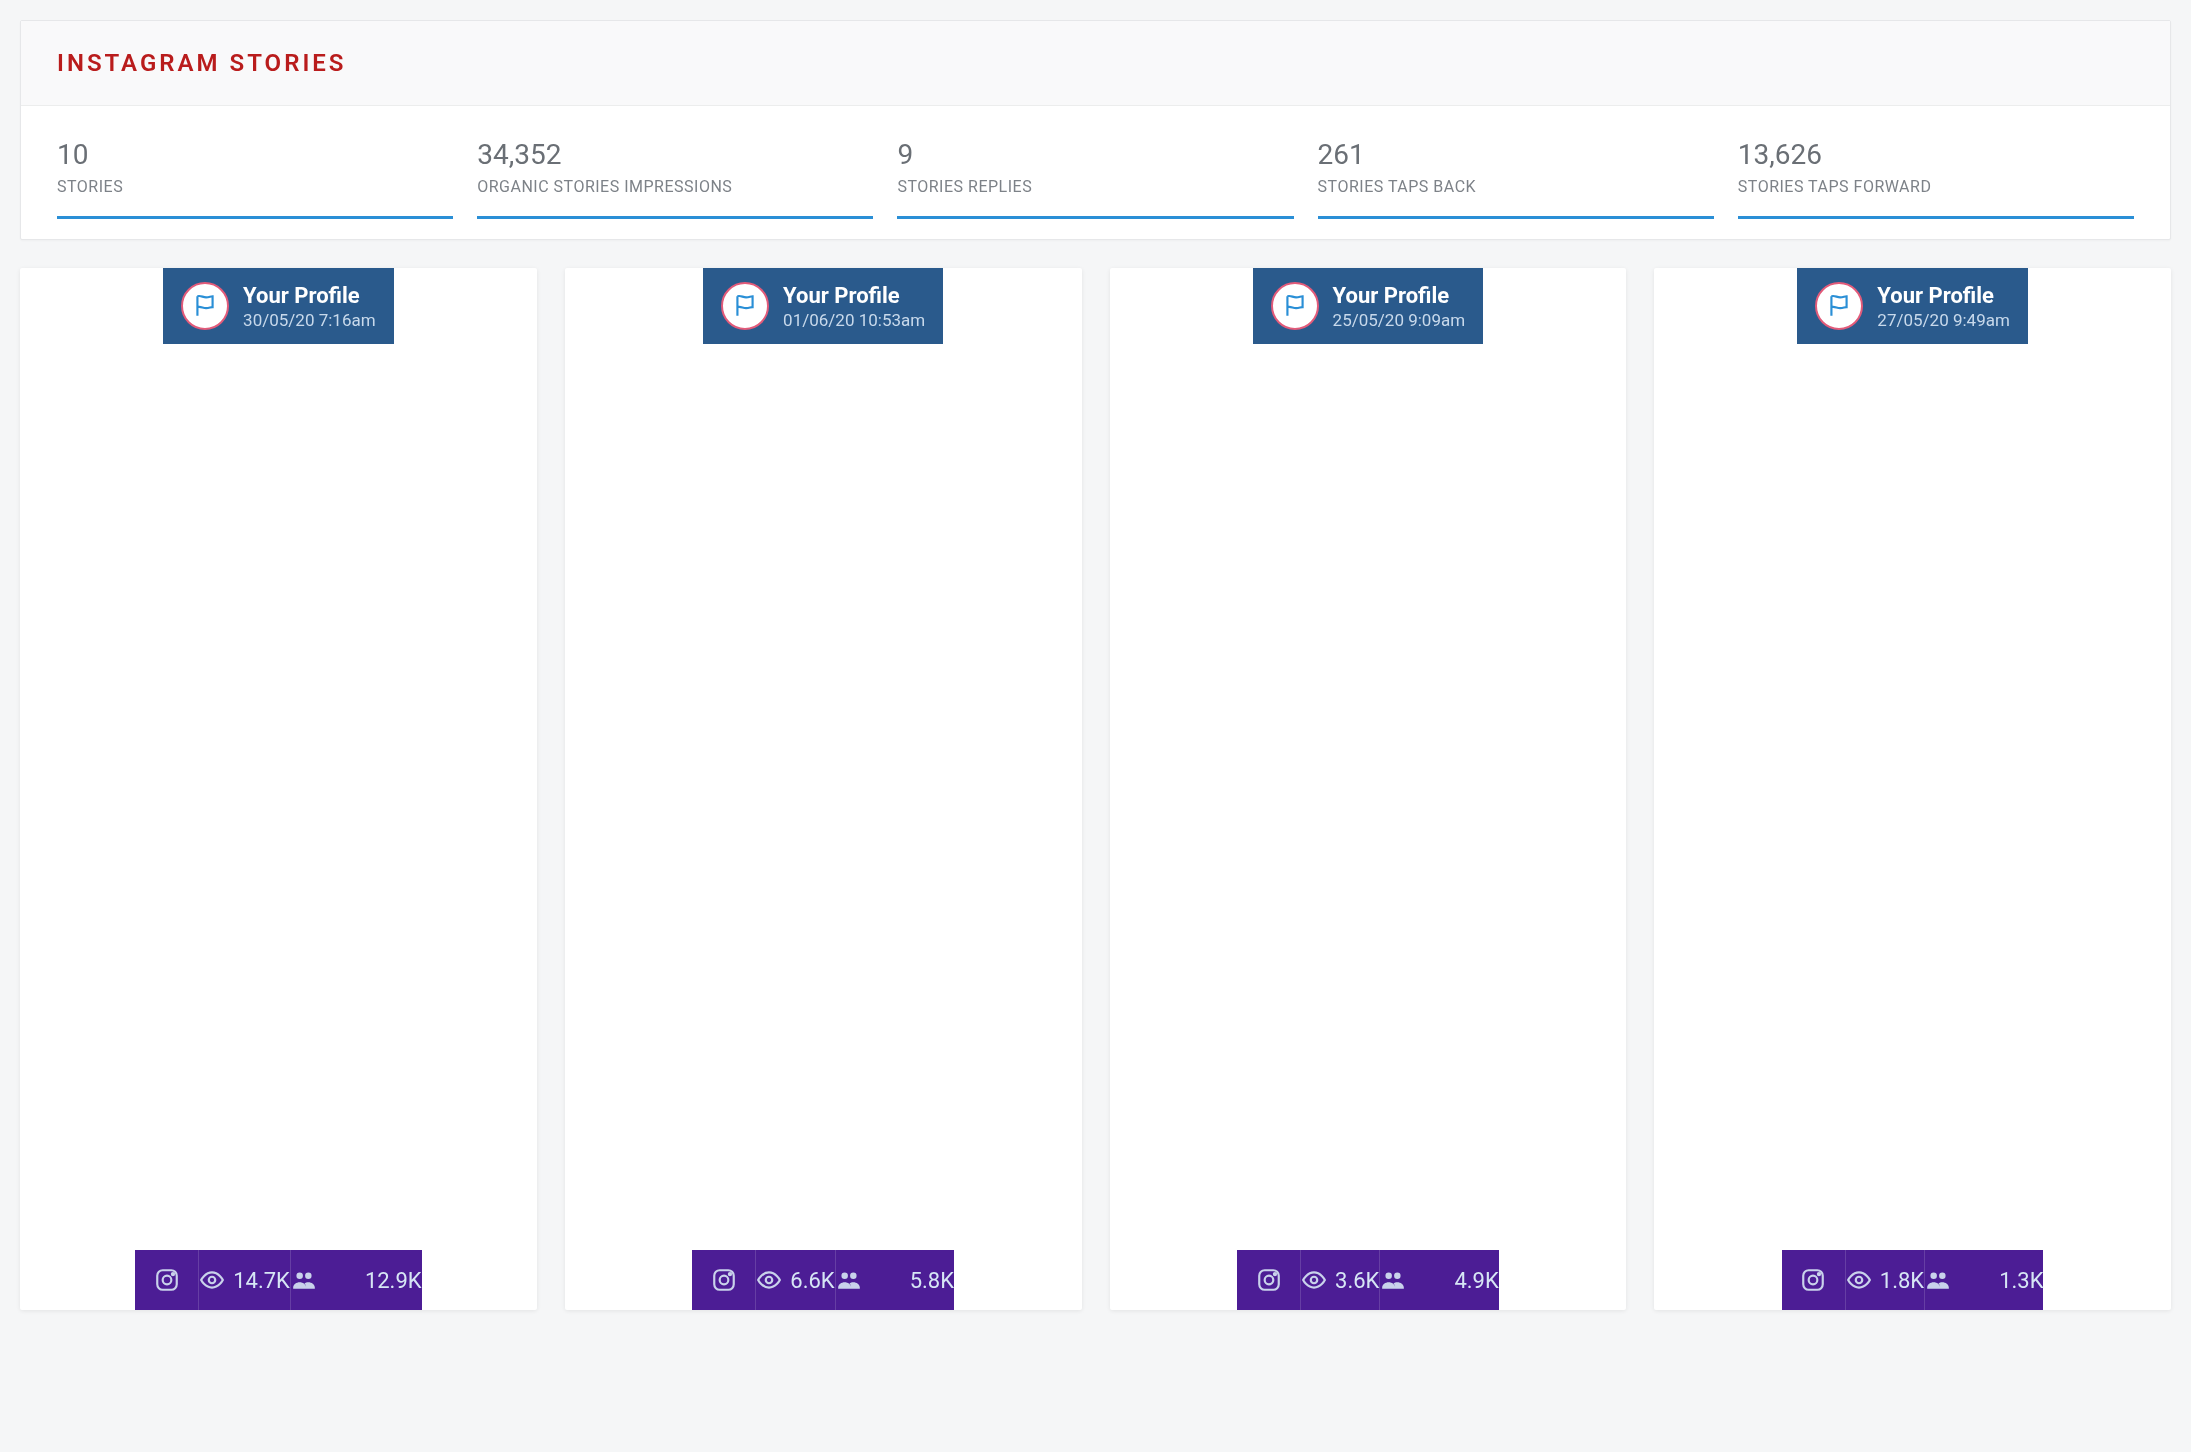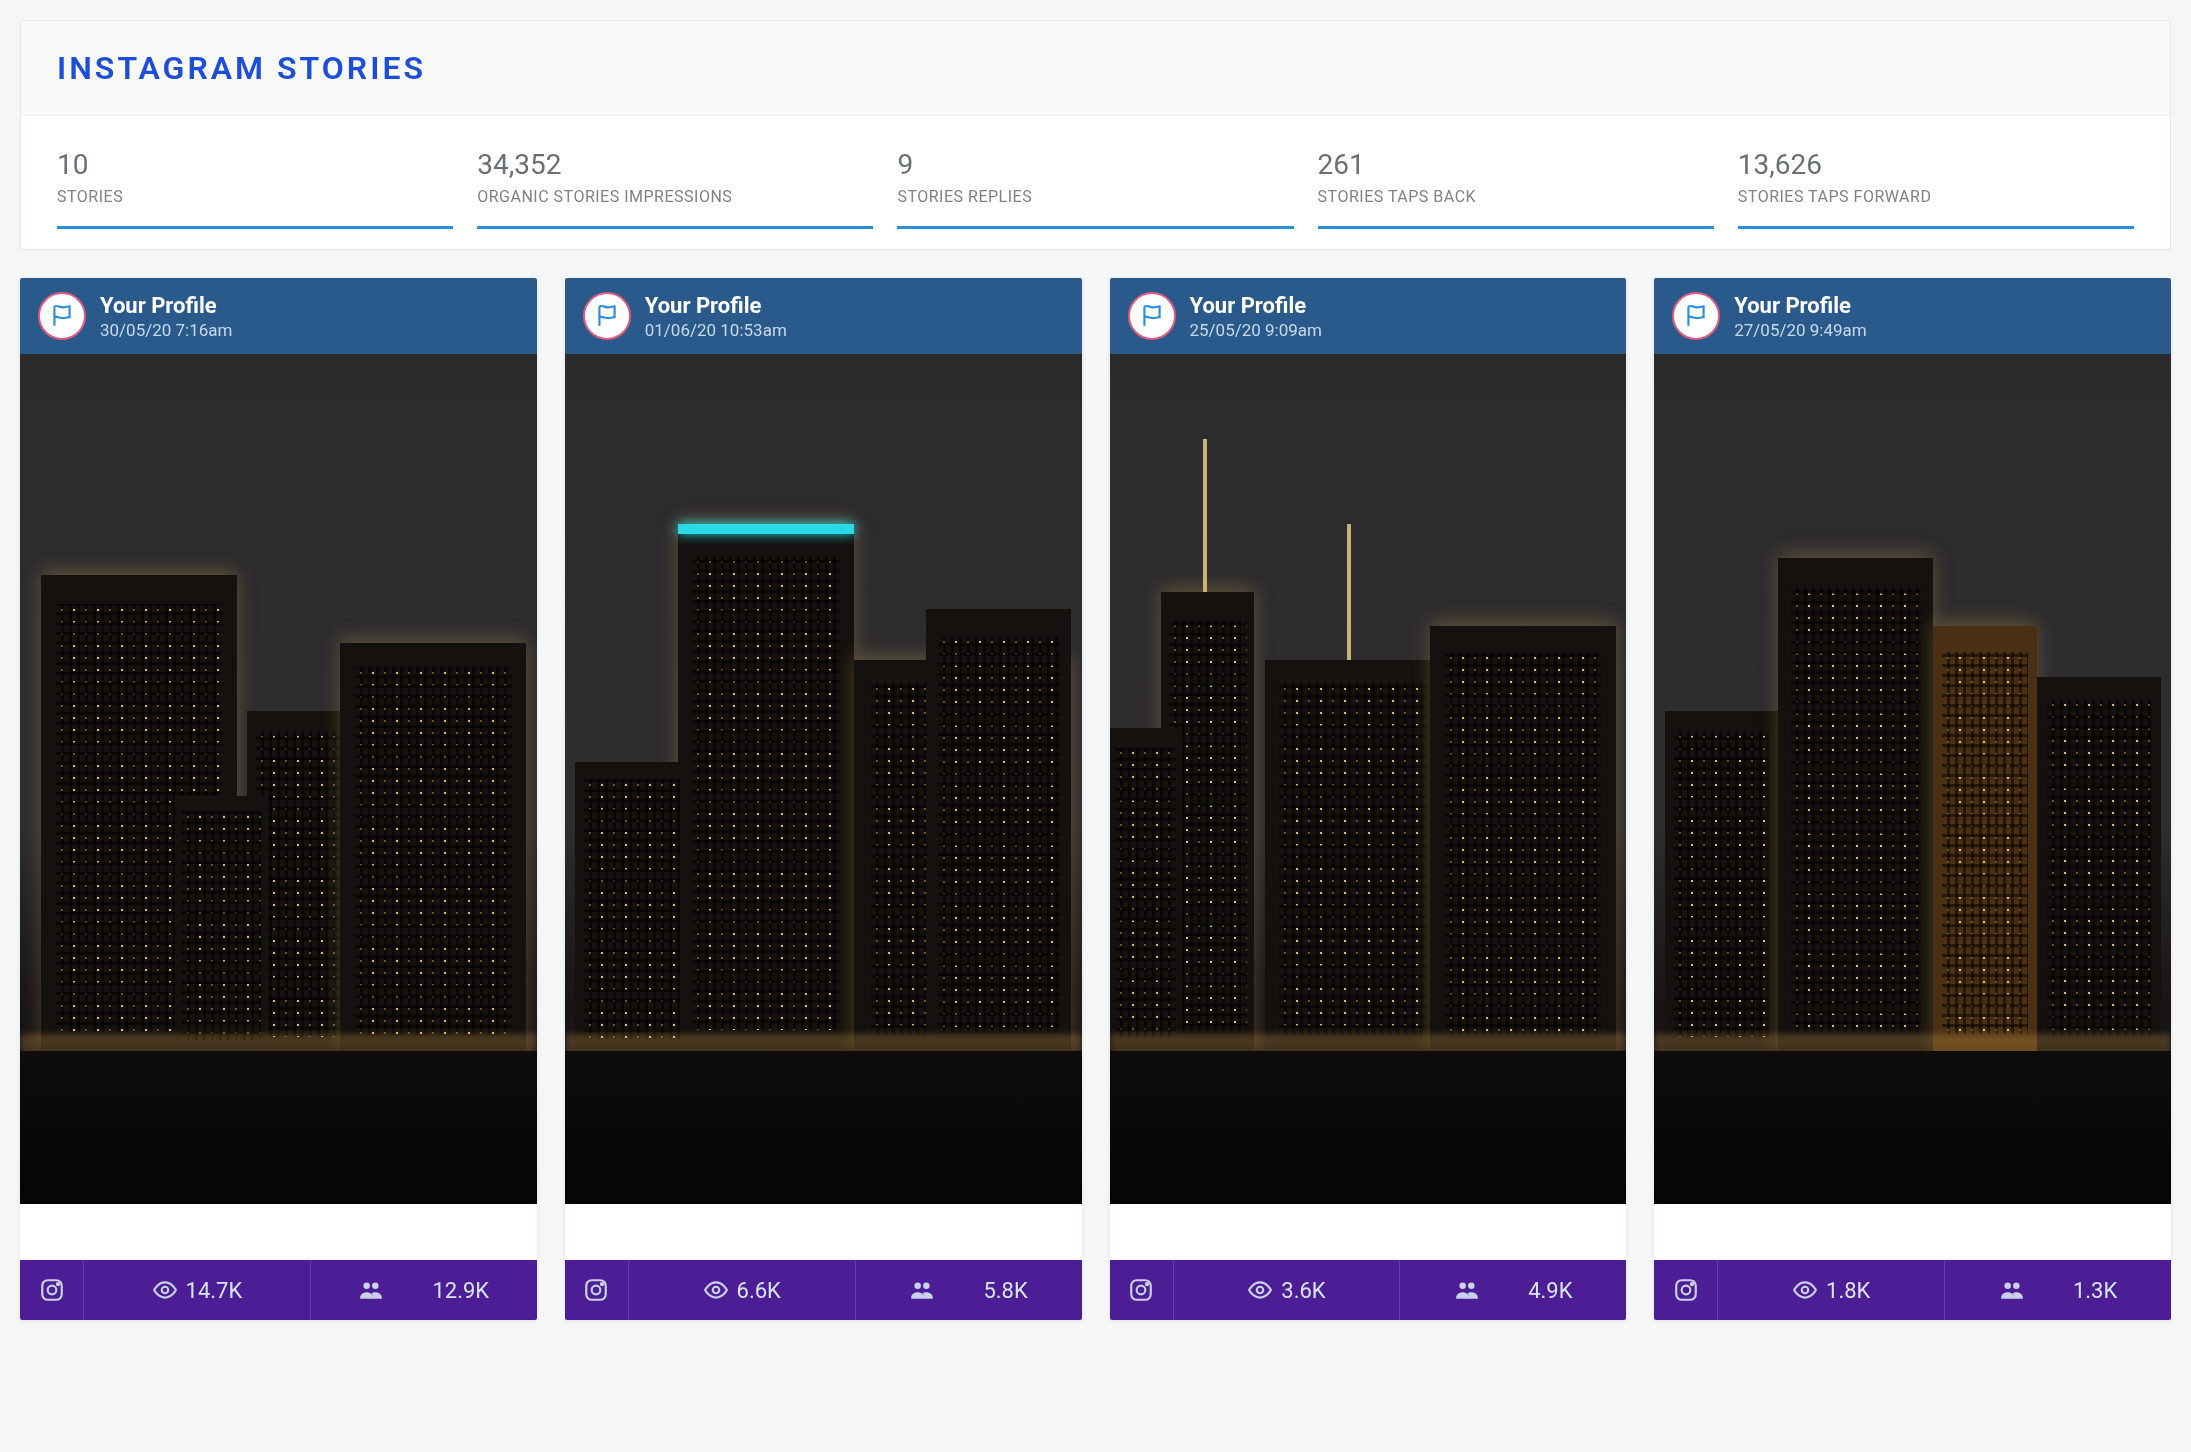--- a/index.html
+++ b/index.html
@@ -15,24 +15,24 @@
     border-radius: 2px;
     margin-bottom: 28px;
     box-shadow: 0 1px 2px rgba(0,0,0,0.03);
   }
   .panel-header {
     padding: 28px 36px;
     border-bottom: 1px solid #eceded;
     background: #f9f9fa;
   }
   .panel-title {
-    font-size: 32px;
+    font-size: 24px;
     font-weight: 600;
     letter-spacing: 3px;
-    color: #1d4ed8;
+    color: #b91c1c;
   }
   .metrics {
     display: flex;
     gap: 24px;
     padding: 32px 36px 20px 36px;
   }
   .metric {
     flex: 1;
     border-bottom: 3px solid #2a8fd6;
     padding-bottom: 20px;
@@ -53,20 +53,21 @@
     gap: 28px;
   }
   .card {
     flex: 1;
     background: #fff;
     border-radius: 2px;
     box-shadow: 0 1px 4px rgba(0,0,0,0.08);
     overflow: hidden;
     display: flex;
     flex-direction: column;
+    align-items: center;
   }
   .card-header {
     background: #2a5a8c;
     color: #fff;
     padding: 14px 18px;
     display: flex;
     align-items: center;
     gap: 14px;
   }
   .avatar {

